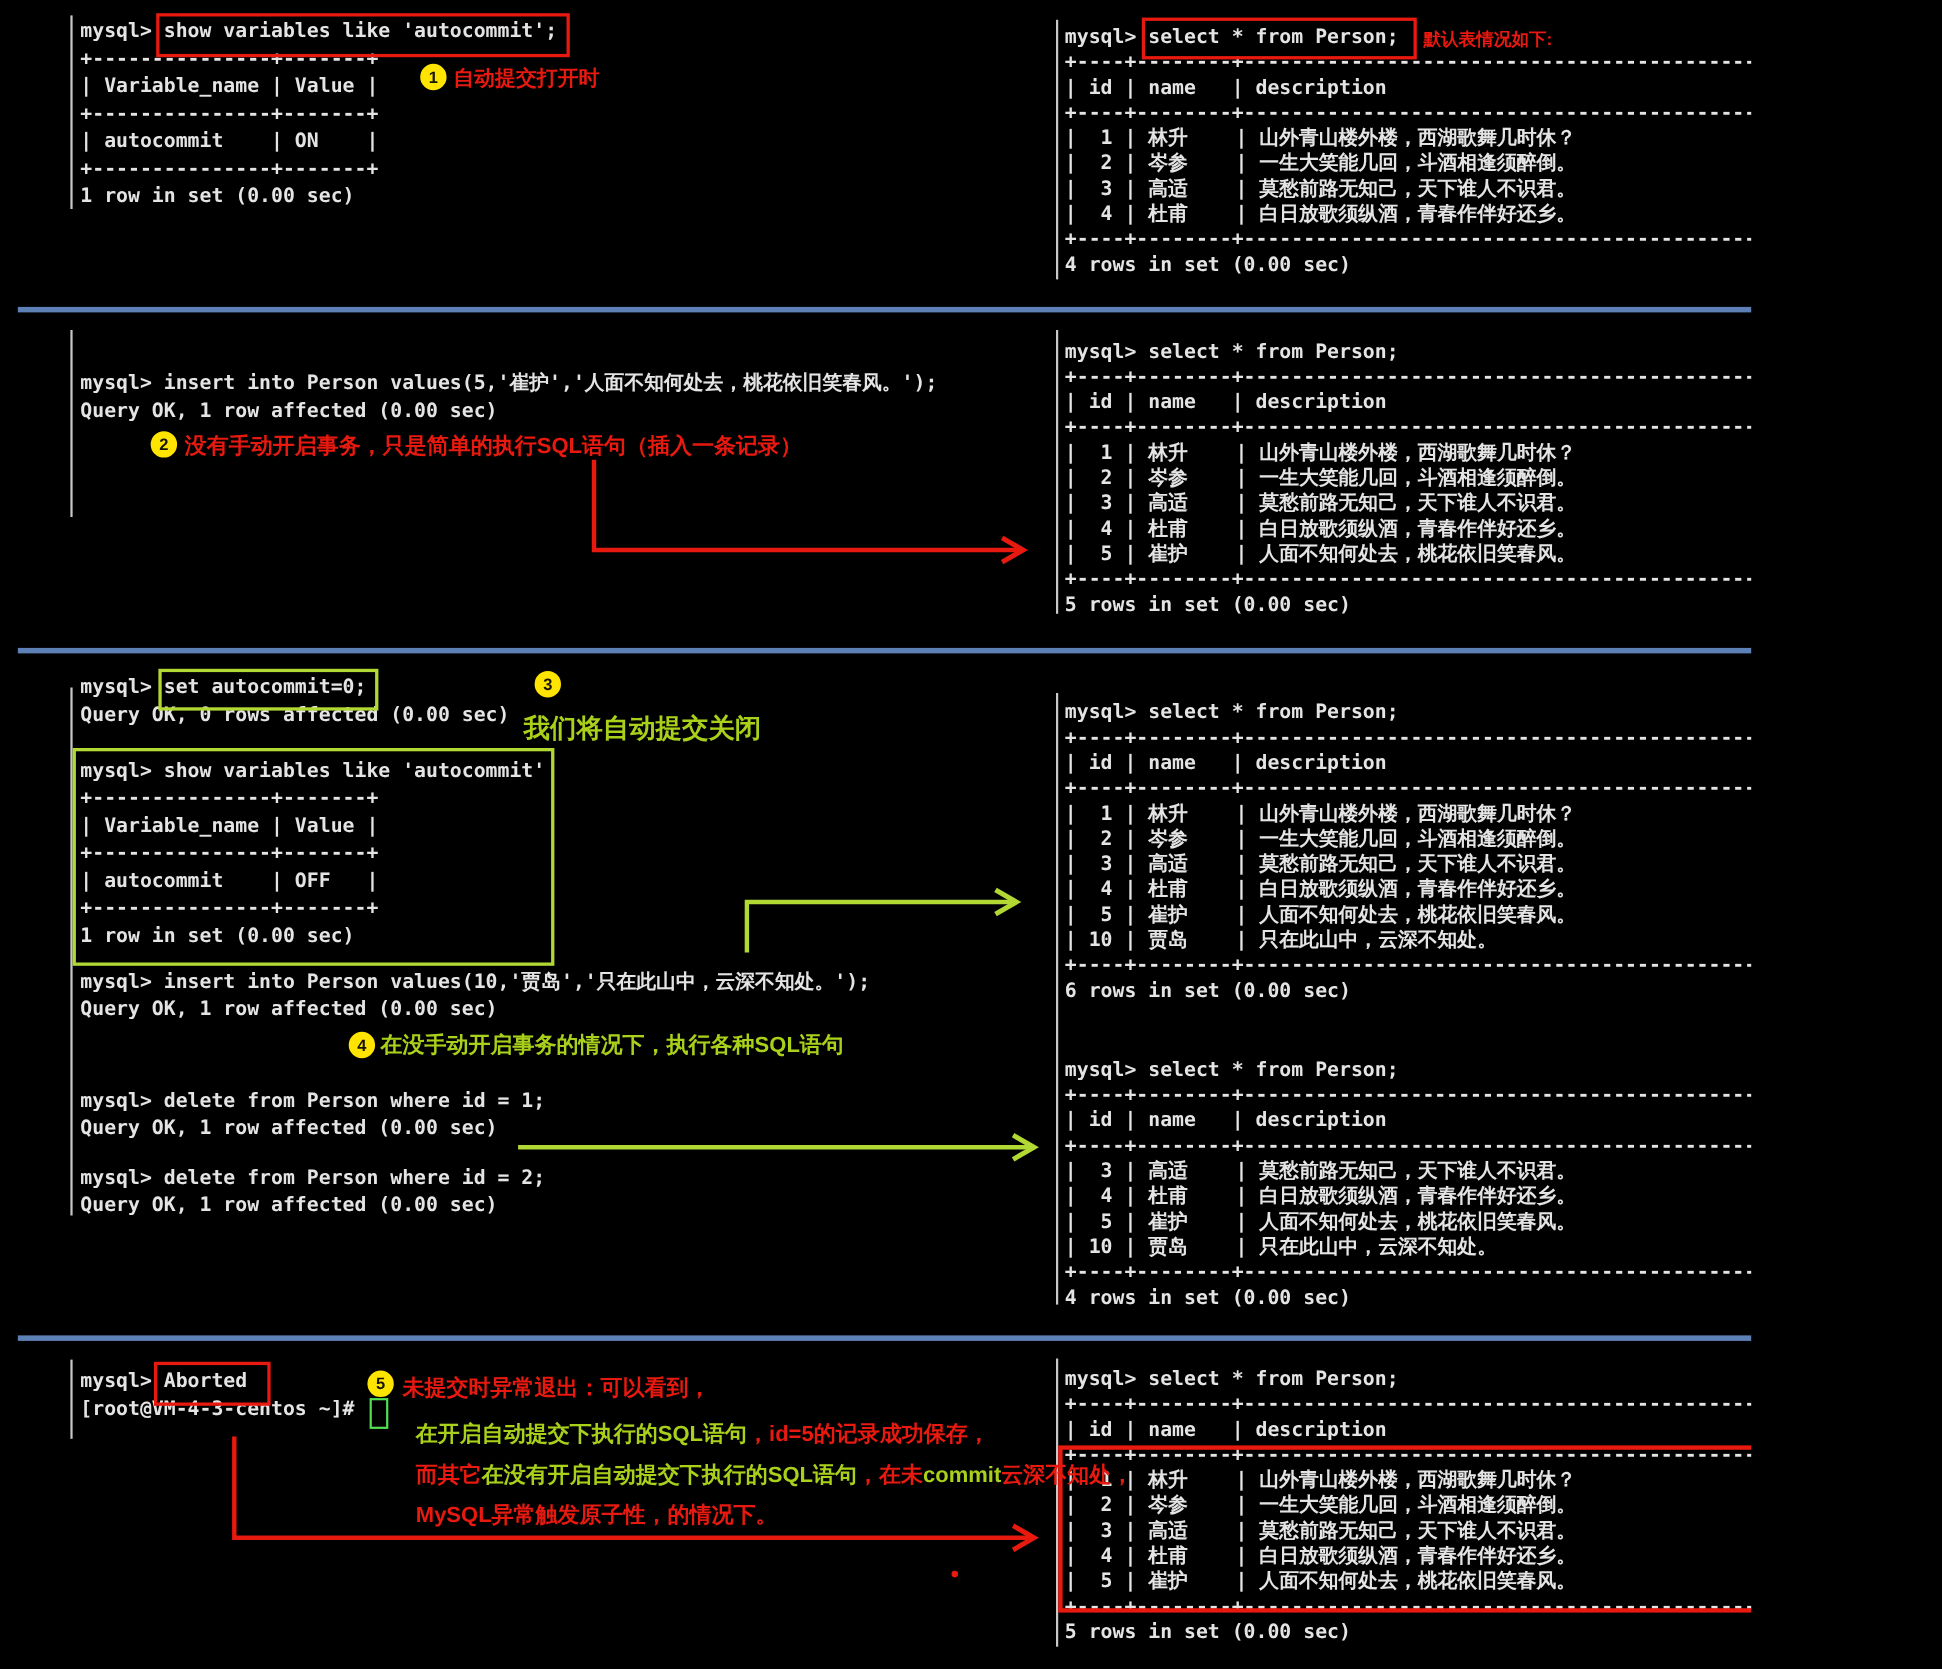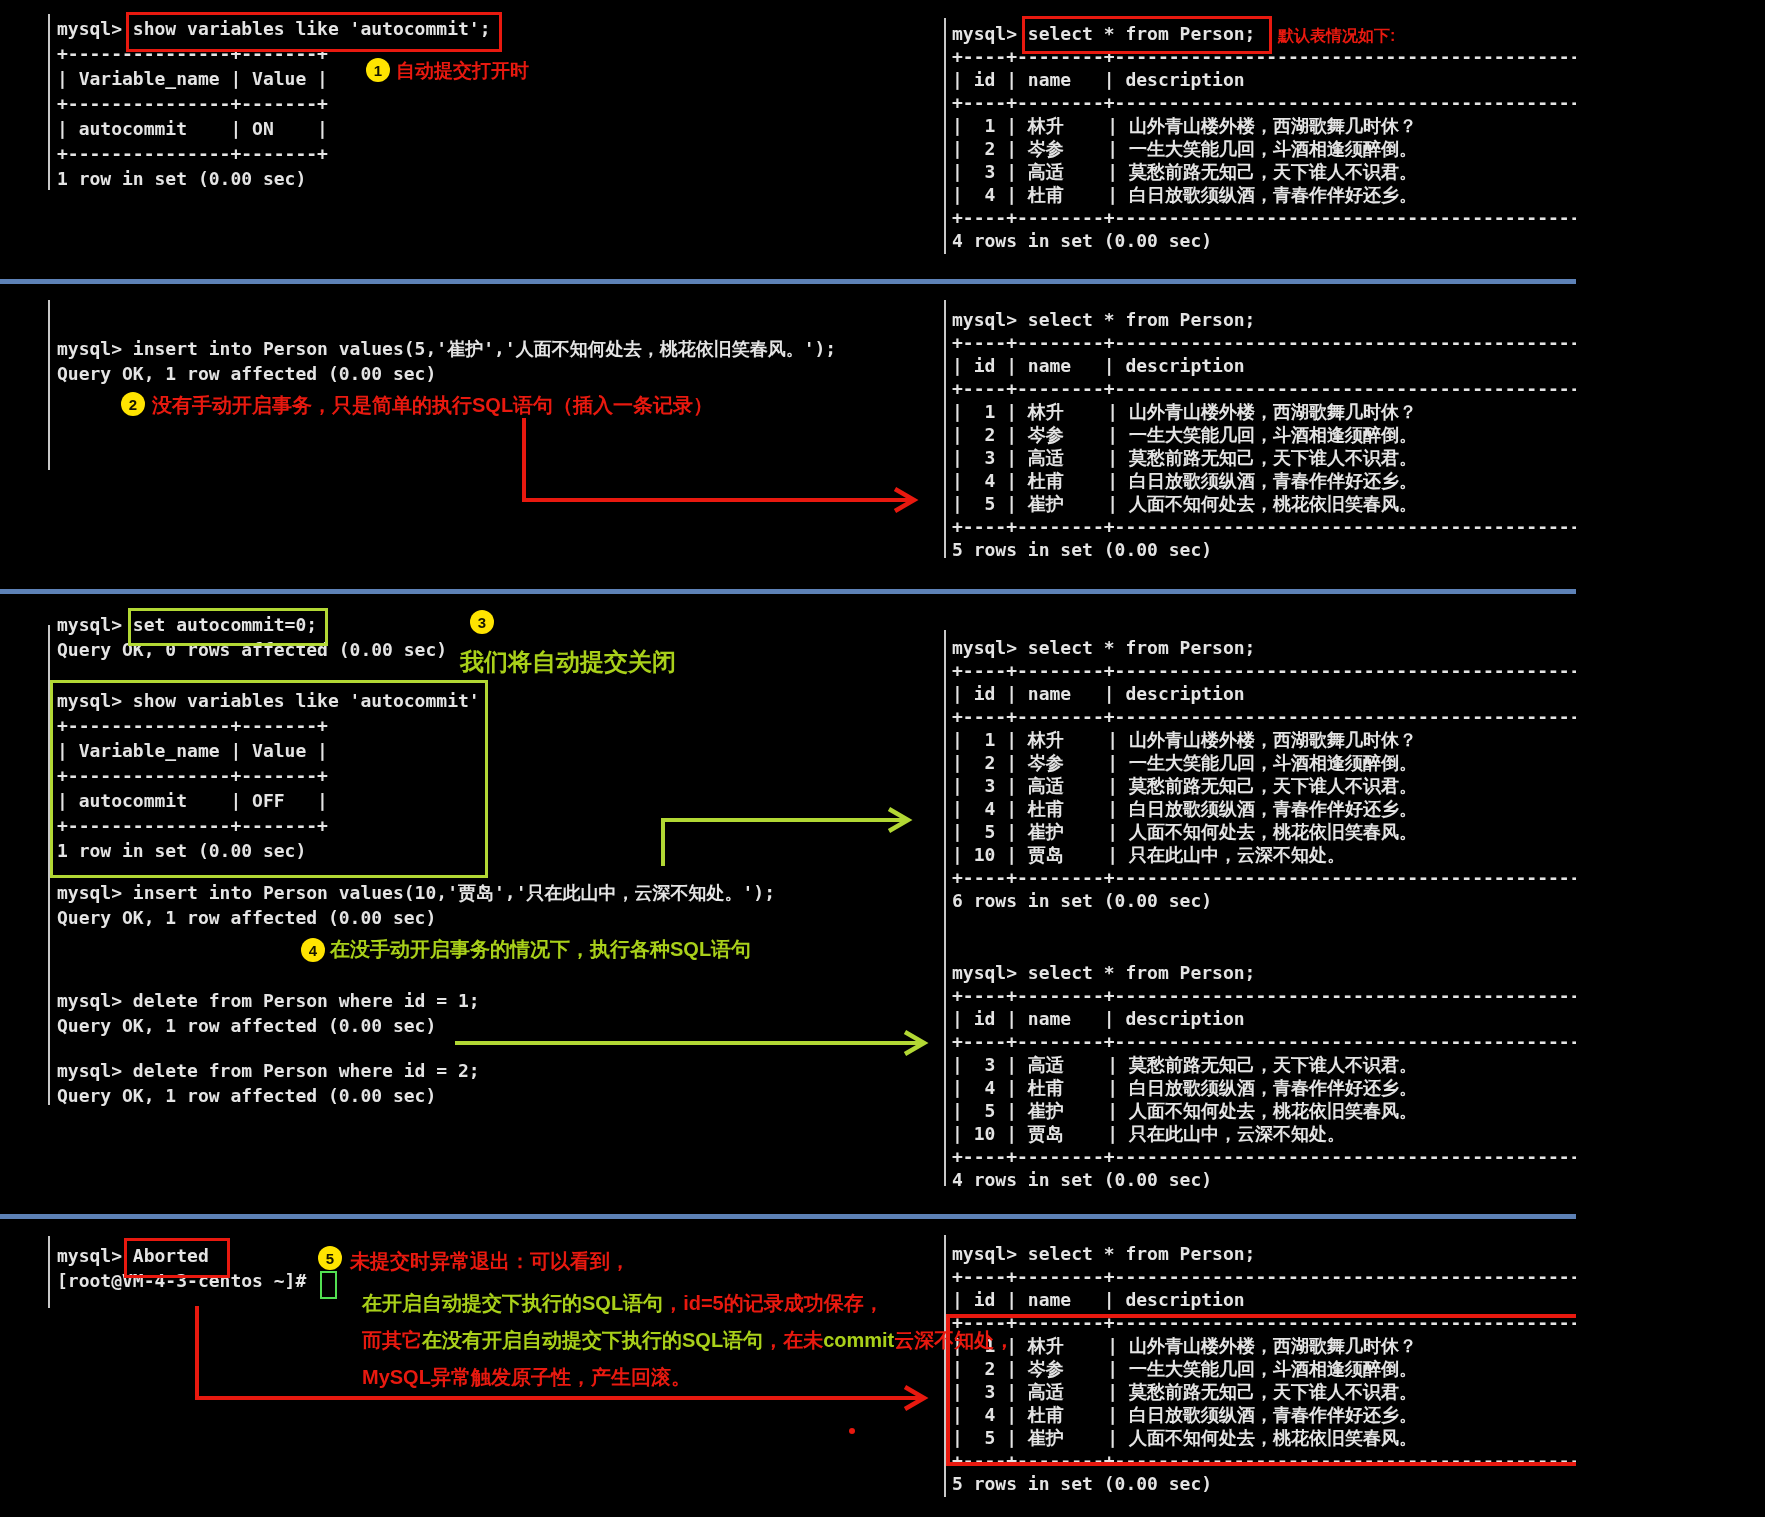--- a/index.html
+++ b/index.html
@@ -1,17 +1,17 @@
 <!DOCTYPE html>
 <html><head>
 <meta charset="utf-8">
 <style>
   html,body{margin:0;padding:0;background:#000;}
   #stage{position:relative;width:1576px;height:1517px;background:#000;overflow:hidden;
-         font-family:"DejaVu Sans Mono","Liberation Mono",monospace;}
+         font-family:"DejaVu Sans Mono","Liberation Mono",monospace;margin-left:16px;}
   .term{position:absolute;margin:0;white-space:pre;font-family:"DejaVu Sans Mono","Liberation Mono",monospace;
         font-size:18px;font-weight:bold;color:#e4e4e4;}
   .hline{position:absolute;left:0;width:1765px;height:5px;}
   .vline{position:absolute;width:2px;}
   .abox{position:absolute;background:transparent;}
   .circ{position:absolute;width:24px;height:24px;border-radius:50%;display:flex;align-items:center;
         justify-content:center;font:bold 15px "Liberation Sans",sans-serif;color:#151500;}
   .lab{position:absolute;white-space:nowrap;font-family:"Liberation Sans","DejaVu Sans",sans-serif;font-weight:bold;}
   #overlay{position:absolute;left:0;top:0;pointer-events:none;}
   .cursorbox{position:absolute;background:transparent;}
@@ -128,21 +128,21 @@
       <div class="circ" style="left: 301px; top: 938px; background: rgb(255, 228, 0);">4</div>
       <div class="circ" style="left: 318px; top: 1246px; background: rgb(255, 228, 0);">5</div>
       <div class="lab" style="left: 396px; top: 58px; font-size: 19px;"><span style="color: rgb(232, 25, 15);">自动提交打开时</span></div>
       <div class="lab" style="left: 1278px; top: 26px; font-size: 16px;"><span style="color: rgb(232, 25, 15);">默认表情况如下:</span></div>
       <div class="lab" style="left: 152px; top: 392px; font-size: 20px;"><span style="color: rgb(232, 25, 15);">没有手动开启事务，只是简单的执行SQL语句（插入一条记录）</span></div>
       <div class="lab" style="left: 460px; top: 646px; font-size: 24px;"><span style="color: rgb(169, 208, 26);">我们将自动提交关闭</span></div>
       <div class="lab" style="left: 330px; top: 936px; font-size: 20px;"><span style="color: rgb(169, 208, 26);">在没手动开启事务的情况下，执行各种SQL语句</span></div>
       <div class="lab" style="left: 350px; top: 1248px; font-size: 20px;"><span style="color: rgb(232, 25, 15);">未提交时异常退出：可以看到，</span></div>
       <div class="lab" style="left: 362px; top: 1290px; font-size: 20px;"><span style="color: rgb(169, 208, 26);">在开启自动提交下执行的SQL语句</span><span style="color: rgb(232, 25, 15);">，id=5的记录成功保存，</span></div>
       <div class="lab" style="left: 362px; top: 1327px; font-size: 20px;"><span style="color: rgb(232, 25, 15); text-align: right;">而其它</span><span style="color: rgb(169, 208, 26);">在没有开启自动提交下执行的SQL语句</span><span style="color: rgb(232, 25, 15);">，在未</span><span style="color: rgb(169, 208, 26);">commit</span><span style="color: rgb(232, 25, 15);">云深不知处，</span></div>
-      <div class="lab" style="left: 362px; top: 1364px; font-size: 20px;"><span style="color: rgb(232, 25, 15);">MySQL异常触发原子性，产生回滚。</span></div>
+      <div class="lab" style="left: 362px; top: 1364px; font-size: 20px;"><span style="color: rgb(232, 25, 15);">MySQL异常触发原子性，的情况下。</span></div>
       <div class="cursorbox" style="left: 320px; top: 1271px; width: 13px; height: 24px; border: 2px solid rgb(82, 224, 82);"></div>
     </div>
 <svg id="overlay" width="1765" height="1517">
       <polyline points="524,418 524,500 912,500" fill="none" stroke="#e8190f" stroke-width="4"></polyline>
       <polyline points="895,489 914,500 895,511" fill="none" stroke="#e8190f" stroke-width="4.5"></polyline>
       <polyline points="663,866 663,820 906,820" fill="none" stroke="#b2d834" stroke-width="4"></polyline>
       <polyline points="889,809 908,820 889,831" fill="none" stroke="#b2d834" stroke-width="4.5"></polyline>
       <polyline points="455,1043 922,1043" fill="none" stroke="#b2d834" stroke-width="4"></polyline>
       <polyline points="905,1032 924,1043 905,1054" fill="none" stroke="#b2d834" stroke-width="4.5"></polyline>
       <polyline points="197,1306 197,1398 922,1398" fill="none" stroke="#e8190f" stroke-width="4"></polyline>

